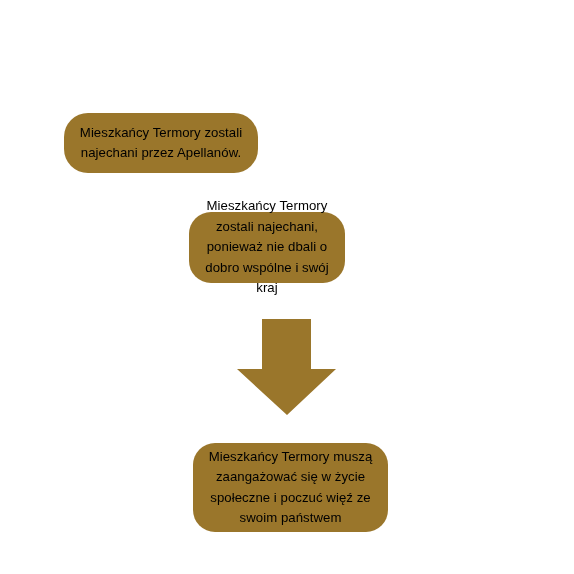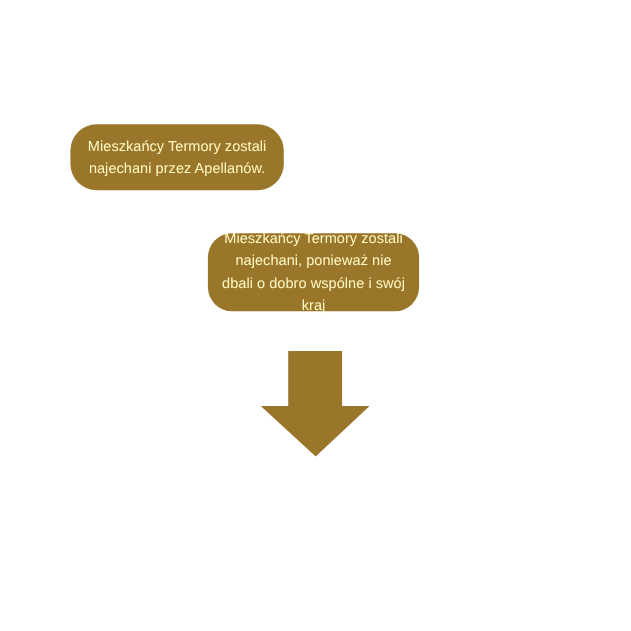--- a/index.html
+++ b/index.html
@@ -19,21 +19,21 @@
   }
   .node {
     position: absolute;
     box-sizing: border-box;
     background: #9a762b;
     border-radius: 22px;
     display: flex;
     align-items: center;
     justify-content: center;
     text-align: center;
-    color: #fef9c3;
+    color: #000000;
     font-size: 13.2px;
     line-height: 20.5px;
     padding: 4px 10px;
     letter-spacing: 0.05px;
     -webkit-font-smoothing: antialiased;
   }
   .node-text {
     display: block;
     white-space: pre-line;
   }
@@ -47,21 +47,21 @@
   #node-premise-2 {
     left: 325px;
     top: 113px;
     width: 187px;
     height: 60px;
     border-radius: 24px;
   }
   #node-conclusion-middle {
     left: 189px;
     top: 212px;
-    width: 192px;
+    width: 156px;
     height: 71px;
     border-radius: 22px;
   }
   #node-call-to-action {
     left: 193px;
     top: 443px;
     width: 195px;
     height: 89px;
     border-radius: 22px;
   }
@@ -91,14 +91,17 @@
   <div class="node" id="node-conclusion-middle">
     <span class="node-text">Mieszkańcy Termory zostali najechani, ponieważ nie dbali o dobro wspólne i swój kraj</span>
   </div>
 
   <div id="flow-arrow">
     <svg viewBox="0 0 100 97" xmlns="http://www.w3.org/2000/svg" aria-hidden="true">
       <polygon points="25,0 74,0 74,50 99,50 50,96 0,50 25,50" fill="#9a762b"></polygon>
     </svg>
   </div>
 
+  <div class="node" id="node-call-to-action">
+    <span class="node-text">Mieszkańcy Termory muszą zaangażować się w życie społeczne i poczuć więź ze swoim państwem</span>
+  </div>
 
 </div>
 
 </body></html>

